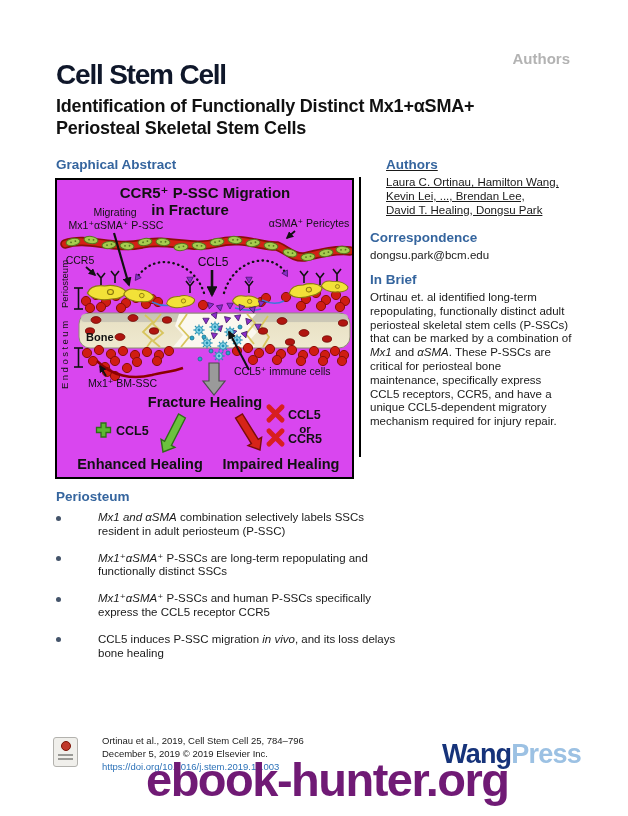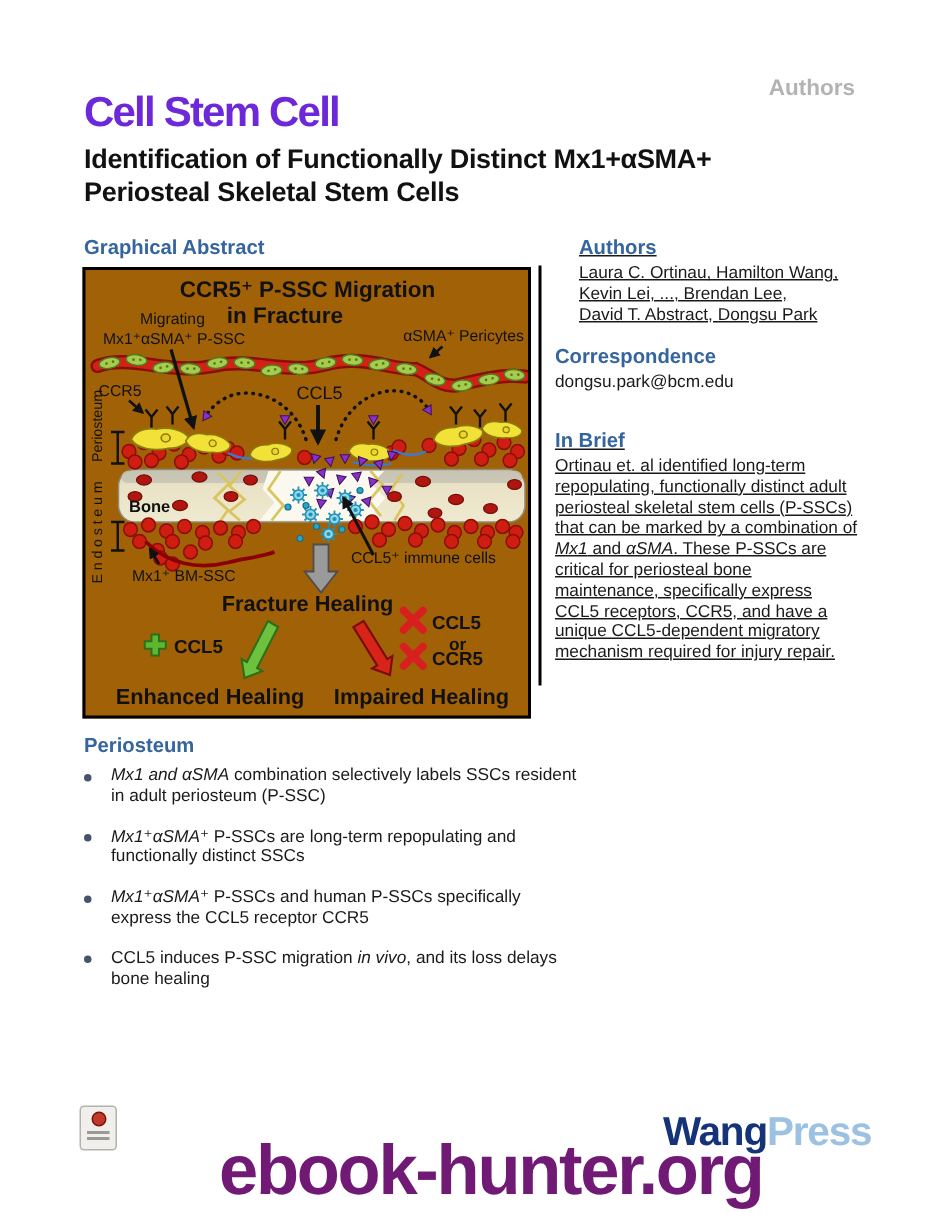--- a/index.html
+++ b/index.html
@@ -4,46 +4,46 @@
 <style>
   * { margin:0; padding:0; box-sizing:border-box; }
   html,body { background:#888; }
   .page {
     position:relative; width:628px; height:816px; margin:0 auto;
     background:#ffffff; overflow:hidden;
     font-family:"Liberation Sans","DejaVu Sans",sans-serif; color:#1a1a1a;
   }
   .journal-logo {
     position:absolute; left:56px; top:59px;
-    font-size:28px; font-weight:bold; letter-spacing:-1.2px; color:#6d28d9;
+    font-size:28px; font-weight:bold; letter-spacing:-1.2px; color:#0f172a;
   }
   .article-tag {
     position:absolute; right:58px; top:50px;
     font-size:15px; font-weight:bold; color:#b3b3b3;
   }
   .paper-title {
     position:absolute; left:56px; top:96px; width:500px;
     font-size:18px; line-height:21.5px; font-weight:bold; color:#111;
     letter-spacing:-0.2px;
   }
   .hd { font-size:13.5px; font-weight:bold; color:#35659e; }
   .ga-heading { position:absolute; left:56px; top:157px; }
   .figure-box {
     position:absolute; left:55px; top:178px; width:299px; height:301px;
-    border:2px solid #000; background:#a16207;
+    border:2px solid #000; background:#d946ef;
   }
   .col-divider { position:absolute; left:359px; top:177px; width:2px; height:280px; background:#000; }
   .authors-block { position:absolute; left:386px; top:157px; width:210px;text-decoration:underline; }
   .corr-block { position:absolute; left:370px; top:230px; width:210px; }
-  .inbrief-block { position:absolute; left:370px; top:286px; width:210px;text-decoration:underline; }
+  .inbrief-block { position:absolute; left:370px; top:272px; width:210px; }
   .body-text { font-size:11.5px; line-height:13.8px; color:#1a1a1a; margin-top:4px; }
   .inbrief-text { width:202px; }
   .highlights-block { position:absolute; left:56px; top:489px; width:345px; }
   .hl-list { margin-top:7px; list-style:none; }
-  .hl-item { display:flex; margin-bottom:13px; }
+  .hl-item { display:flex; margin-bottom:13px;gap:24px; }
   .hl-dot { flex:0 0 5px; width:5px; height:5px; border-radius:50%; background:#44546a; margin-top:4.5px; margin-right:13px; }
   .hl-text { width:312px; font-size:11.5px; line-height:13.8px; }
   .it, .hl-text .it { font-style:italic; }
   .updates-badge {
     position:absolute; left:53px; top:737px; width:25px; height:30px;
     background:#f0efeb; border:1px solid #b3b2ae; border-radius:3px;
     display:flex; flex-direction:column; align-items:center; padding-top:3px;
   }
   .badge-circle { width:10px; height:10px; border-radius:50%; background:#c0392b; border:1px solid #7a1507; }
   .badge-bar { width:15px; height:2px; background:#9a9a96; margin-top:2.5px; }
@@ -375,21 +375,21 @@
   </svg>
   </div>
 
   <div class="col-divider"></div>
 
   <div class="authors-block">
     <div class="hd">Authors</div>
     <div class="body-text">
       <div>Laura C. Ortinau, Hamilton Wang,</div>
       <div>Kevin Lei, ..., Brendan Lee,</div>
-      <div>David T. Abstract, Dongsu Park</div>
+      <div>David T. Healing, Dongsu Park</div>
     </div>
   </div>
 
   <div class="corr-block">
     <div class="hd">Correspondence</div>
     <div class="body-text">dongsu.park@bcm.edu</div>
   </div>
 
   <div class="inbrief-block">
     <div class="hd">In Brief</div>
@@ -416,16 +416,21 @@
         <span class="hl-text"><span>CCL5 induces P-SSC migration </span><span class="it">in vivo</span><span>, and its loss delays bone healing</span></span>
       </li>
     </ul>
   </div>
 
   <div class="updates-badge">
     <span class="badge-circle"></span>
     <span class="badge-bar"></span>
     <span class="badge-bar"></span>
   </div>
+  <div class="cite-block">
+    <div>Ortinau et al., 2019, Cell Stem Cell 25, 784–796</div>
+    <div>December 5, 2019 © 2019 Elsevier Inc.</div>
+    <a class="doi-link" href="#">https://doi.org/10.1016/j.stem.2019.11.003</a>
+  </div>
   <div class="cellpress-logo"><span class="cp-cell">Wang</span><span class="cp-press">Press</span></div>
 
   <div class="watermark">ebook-hunter.org</div>
 </div>
 
 </body></html>

